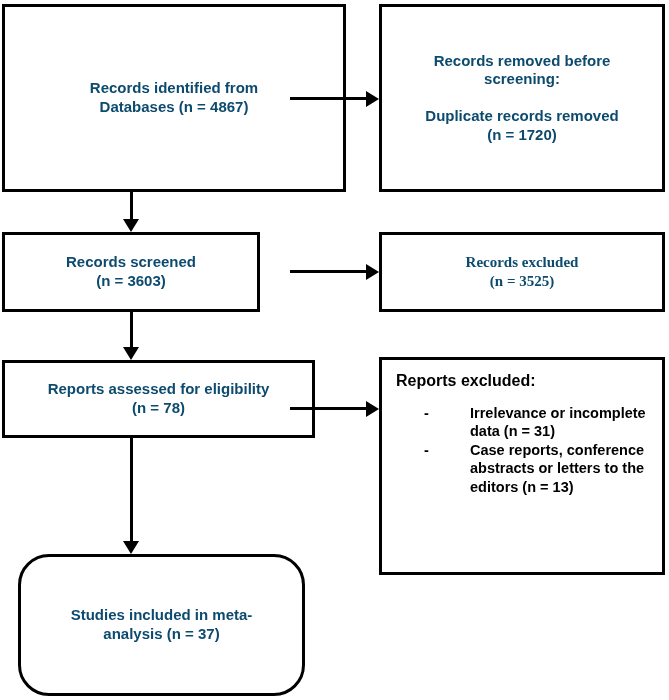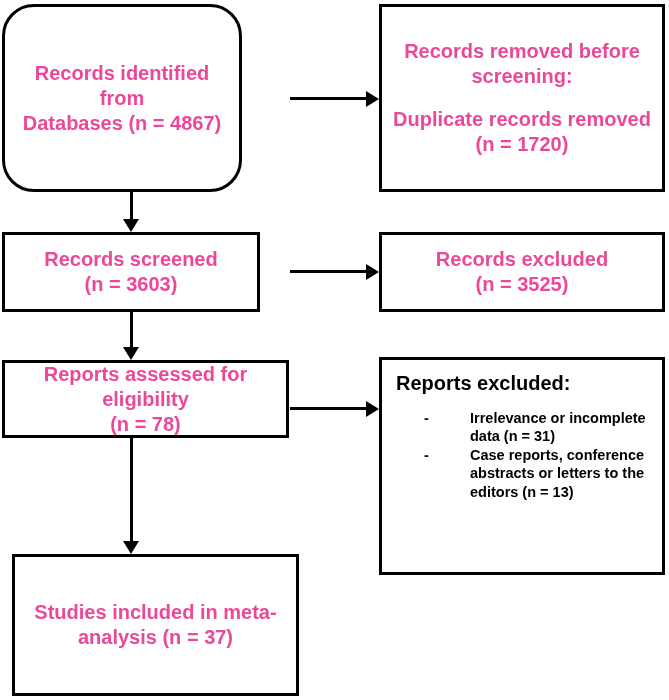--- a/index.html
+++ b/index.html
@@ -23,48 +23,48 @@
     border: 3px solid #000000;
     background: #ffffff;
     display: flex;
     flex-direction: column;
     justify-content: center;
   }
   .box.topalign {
     justify-content: flex-start;
   }
   .box-text {
-    font-size: 20px;
+    font-size: 15px;
     font-weight: bold;
     line-height: 1.25;
-    color: #ec4899;
+    color: #0c4a6e;
     text-align: center;
     padding: 0 10px;
     white-space: pre-line;
   }
 
   
-  #box-identified   { left: 2px;   top: 4px;   width: 240px; height: 188px; border-radius: 32px; }
+  #box-identified   { left: 2px;   top: 4px;   width: 344px; height: 188px; }
   #box-removed      { left: 379px; top: 4px;   width: 286px; height: 188px; }
   #box-screened     { left: 2px;   top: 232px; width: 258px; height: 80px; }
-  #box-excluded     { left: 379px; top: 232px; width: 286px; height: 80px; }
-  #box-reports      { left: 2px;   top: 360px; width: 287px; height: 78px; }
+  #box-excluded     { left: 379px; top: 232px; width: 286px; height: 80px; font-family: Liberation Serif, serif; }
+  #box-reports      { left: 2px;   top: 360px; width: 313px; height: 78px; }
   #box-rptexcluded  { left: 379px; top: 357px; width: 286px; height: 218px; }
-  #box-included     { left: 12px;   top: 554px; width: 287px; height: 142px; }
+  #box-included     { left: 18px;   top: 554px; width: 287px; height: 142px; border-radius: 31px; }
 
   
   .stack {
     display: flex;
     flex-direction: column;
     gap: 18px;
   }
 
   
   .rx-head {
-    font-size: 20px;
+    font-size: 16px;
     font-weight: bold;
     color: #000;
     padding: 12px 0 0 14px;
     text-align: left;
   }
   .rx-list {
     margin: 14px 0 0 0;
     padding: 0;
     list-style: none;
   }

